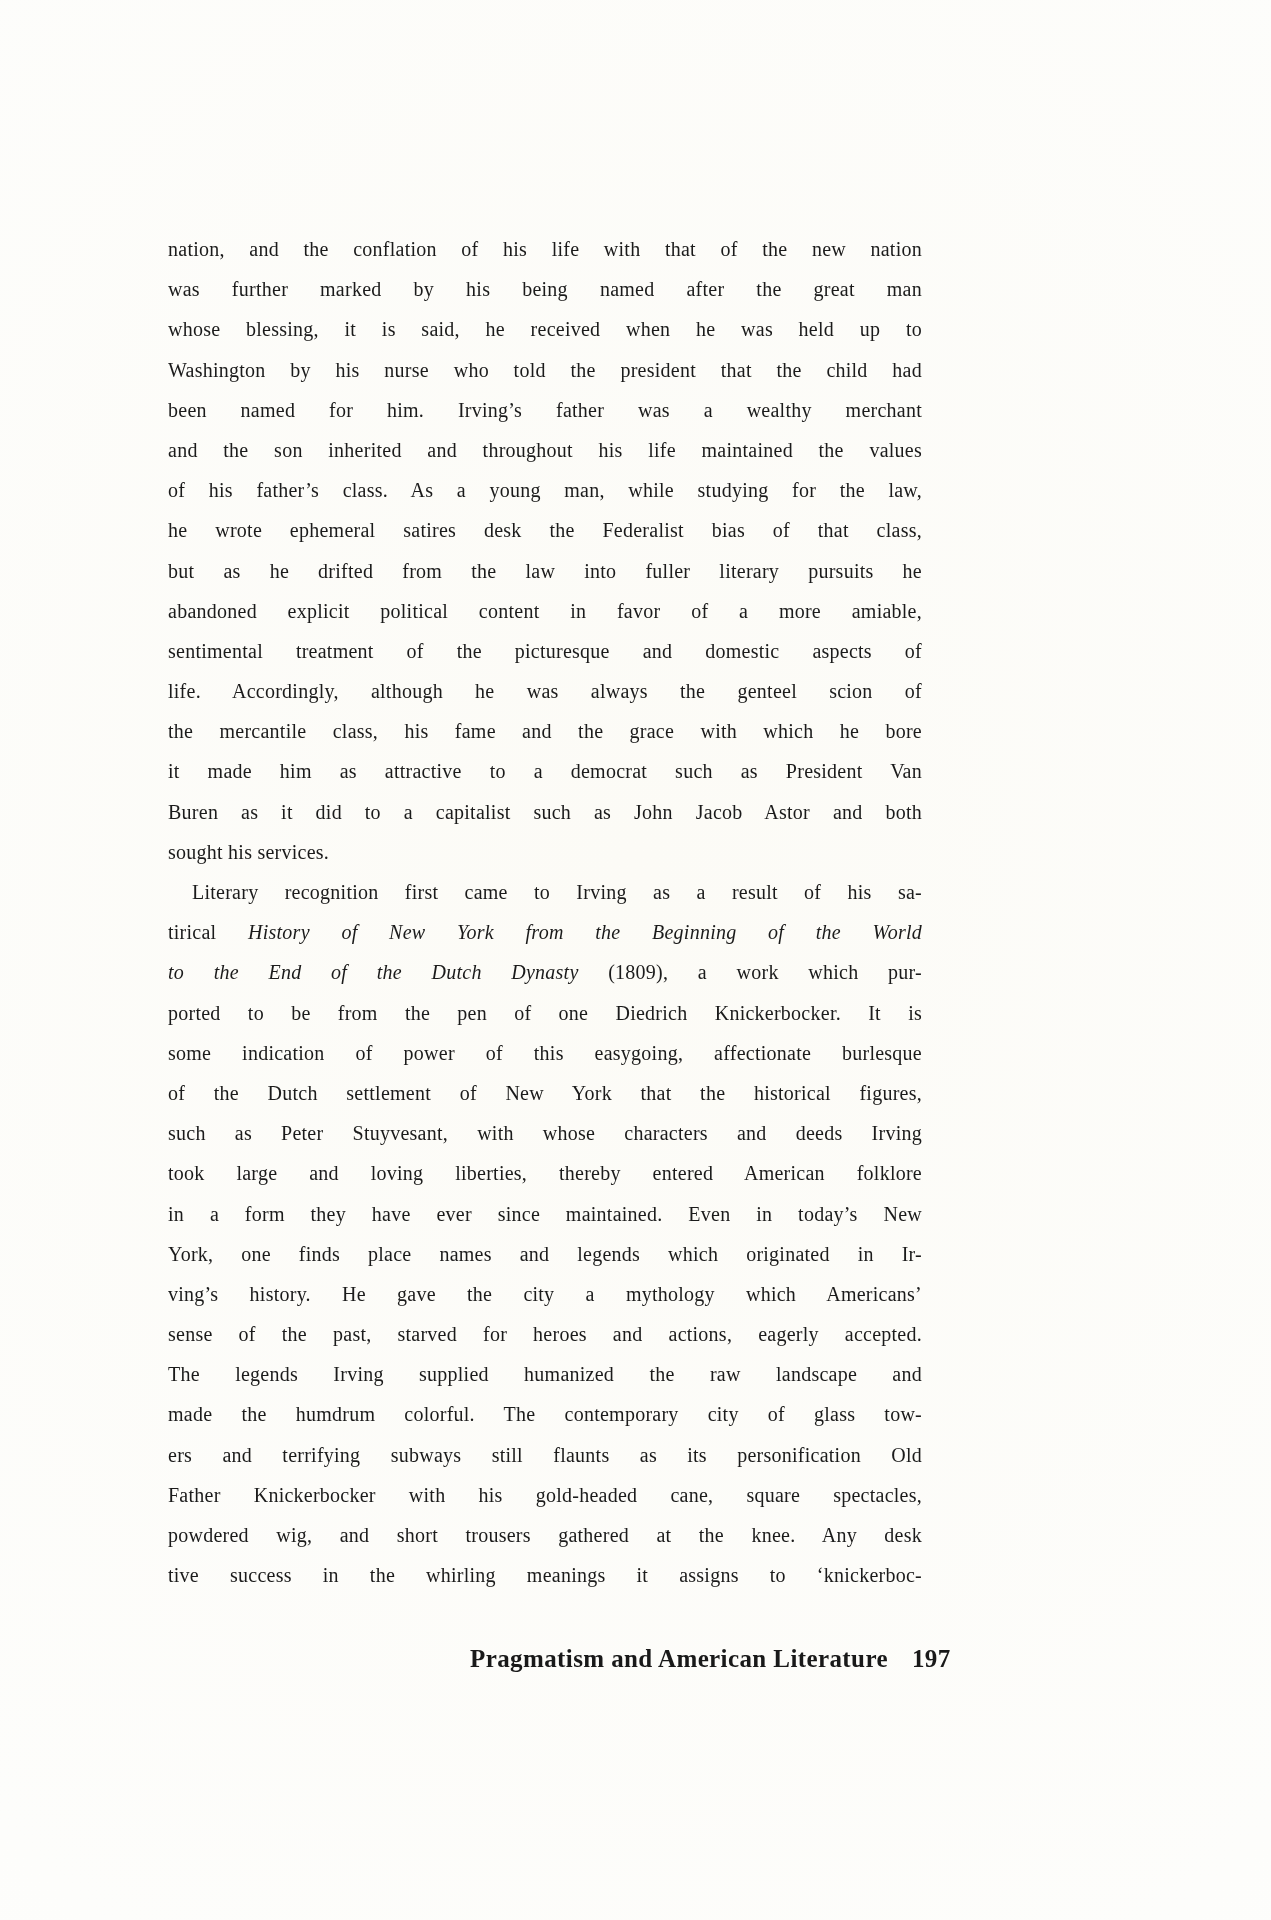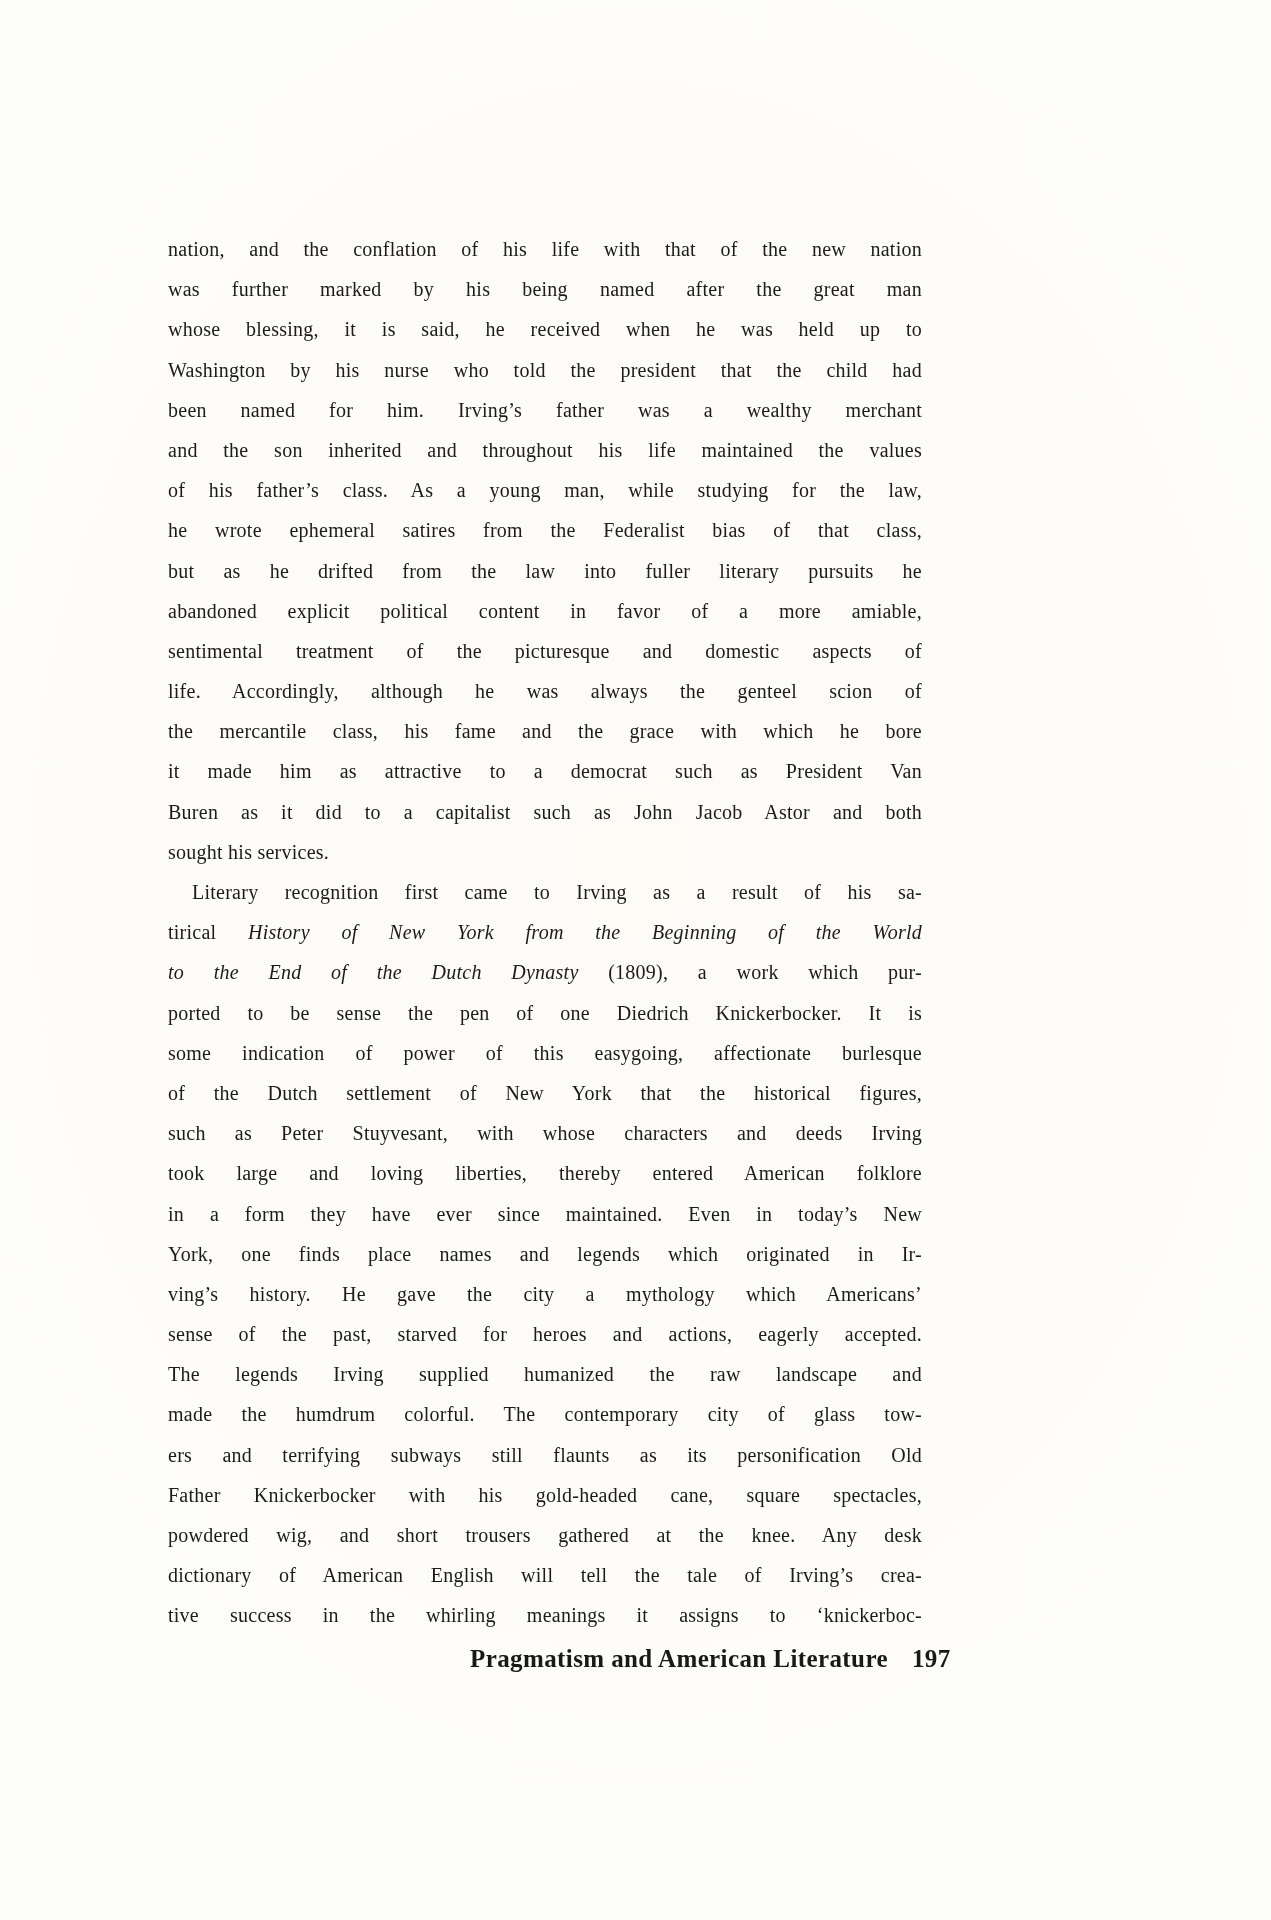--- a/index.html
+++ b/index.html
@@ -62,45 +62,44 @@
 
 <div class="page">
   <div class="text-block">
       <div class="line"><span>nation, and the conflation of his life with that of the new nation</span></div>
       <div class="line"><span>was further marked by his being named after the great man</span></div>
       <div class="line"><span>whose blessing, it is said, he received when he was held up to</span></div>
       <div class="line"><span>Washington by his nurse who told the president that the child had</span></div>
       <div class="line"><span>been named for him. Irving’s father was a wealthy merchant</span></div>
       <div class="line"><span>and the son inherited and throughout his life maintained the values</span></div>
       <div class="line"><span>of his father’s class. As a young man, while studying for the law,</span></div>
-      <div class="line"><span>he wrote ephemeral satires from the Federalist bias of that class,</span></div>
+      <div class="line"><span>he wrote ephemeral satires desk the Federalist bias of that class,</span></div>
       <div class="line"><span>but as he drifted from the law into fuller literary pursuits he</span></div>
       <div class="line"><span>abandoned explicit political content in favor of a more amiable,</span></div>
       <div class="line"><span>sentimental treatment of the picturesque and domestic aspects of</span></div>
       <div class="line"><span>life. Accordingly, although he was always the genteel scion of</span></div>
       <div class="line"><span>the mercantile class, his fame and the grace with which he bore</span></div>
       <div class="line"><span>it made him as attractive to a democrat such as President Van</span></div>
       <div class="line"><span>Buren as it did to a capitalist such as John Jacob Astor and both</span></div>
       <div class="line last"><span>sought his services.</span></div>
       <div class="line indent"><span>Literary recognition first came to Irving as a result of his sa-</span></div>
       <div class="line"><span>tirical </span><span class="italic">History of New York from the Beginning of the World</span></div>
       <div class="line"><span class="italic">to the End of the Dutch Dynasty</span><span> (1809), a work which pur-</span></div>
-      <div class="line"><span>ported to be sense the pen of one Diedrich Knickerbocker. It is</span></div>
+      <div class="line"><span>ported to be from the pen of one Diedrich Knickerbocker. It is</span></div>
       <div class="line"><span>some indication of power of this easygoing, affectionate burlesque</span></div>
       <div class="line"><span>of the Dutch settlement of New York that the historical figures,</span></div>
       <div class="line"><span>such as Peter Stuyvesant, with whose characters and deeds Irving</span></div>
       <div class="line"><span>took large and loving liberties, thereby entered American folklore</span></div>
       <div class="line"><span>in a form they have ever since maintained. Even in today’s New</span></div>
       <div class="line"><span>York, one finds place names and legends which originated in Ir-</span></div>
       <div class="line"><span>ving’s history. He gave the city a mythology which Americans’</span></div>
       <div class="line"><span>sense of the past, starved for heroes and actions, eagerly accepted.</span></div>
       <div class="line"><span>The legends Irving supplied humanized the raw landscape and</span></div>
       <div class="line"><span>made the humdrum colorful. The contemporary city of glass tow-</span></div>
       <div class="line"><span>ers and terrifying subways still flaunts as its personification Old</span></div>
       <div class="line"><span>Father Knickerbocker with his gold-headed cane, square spectacles,</span></div>
       <div class="line"><span>powdered wig, and short trousers gathered at the knee. Any desk</span></div>
-      <div class="line"><span>dictionary of American English will tell the tale of Irving’s crea-</span></div>
       <div class="line"><span>tive success in the whirling meanings it assigns to ‘knickerboc-</span></div>
     </div>
   <div class="footer">
     <span>Pragmatism and American Literature</span><span class="page-number">197</span>
   </div>
 </div>
 
 </body></html>

